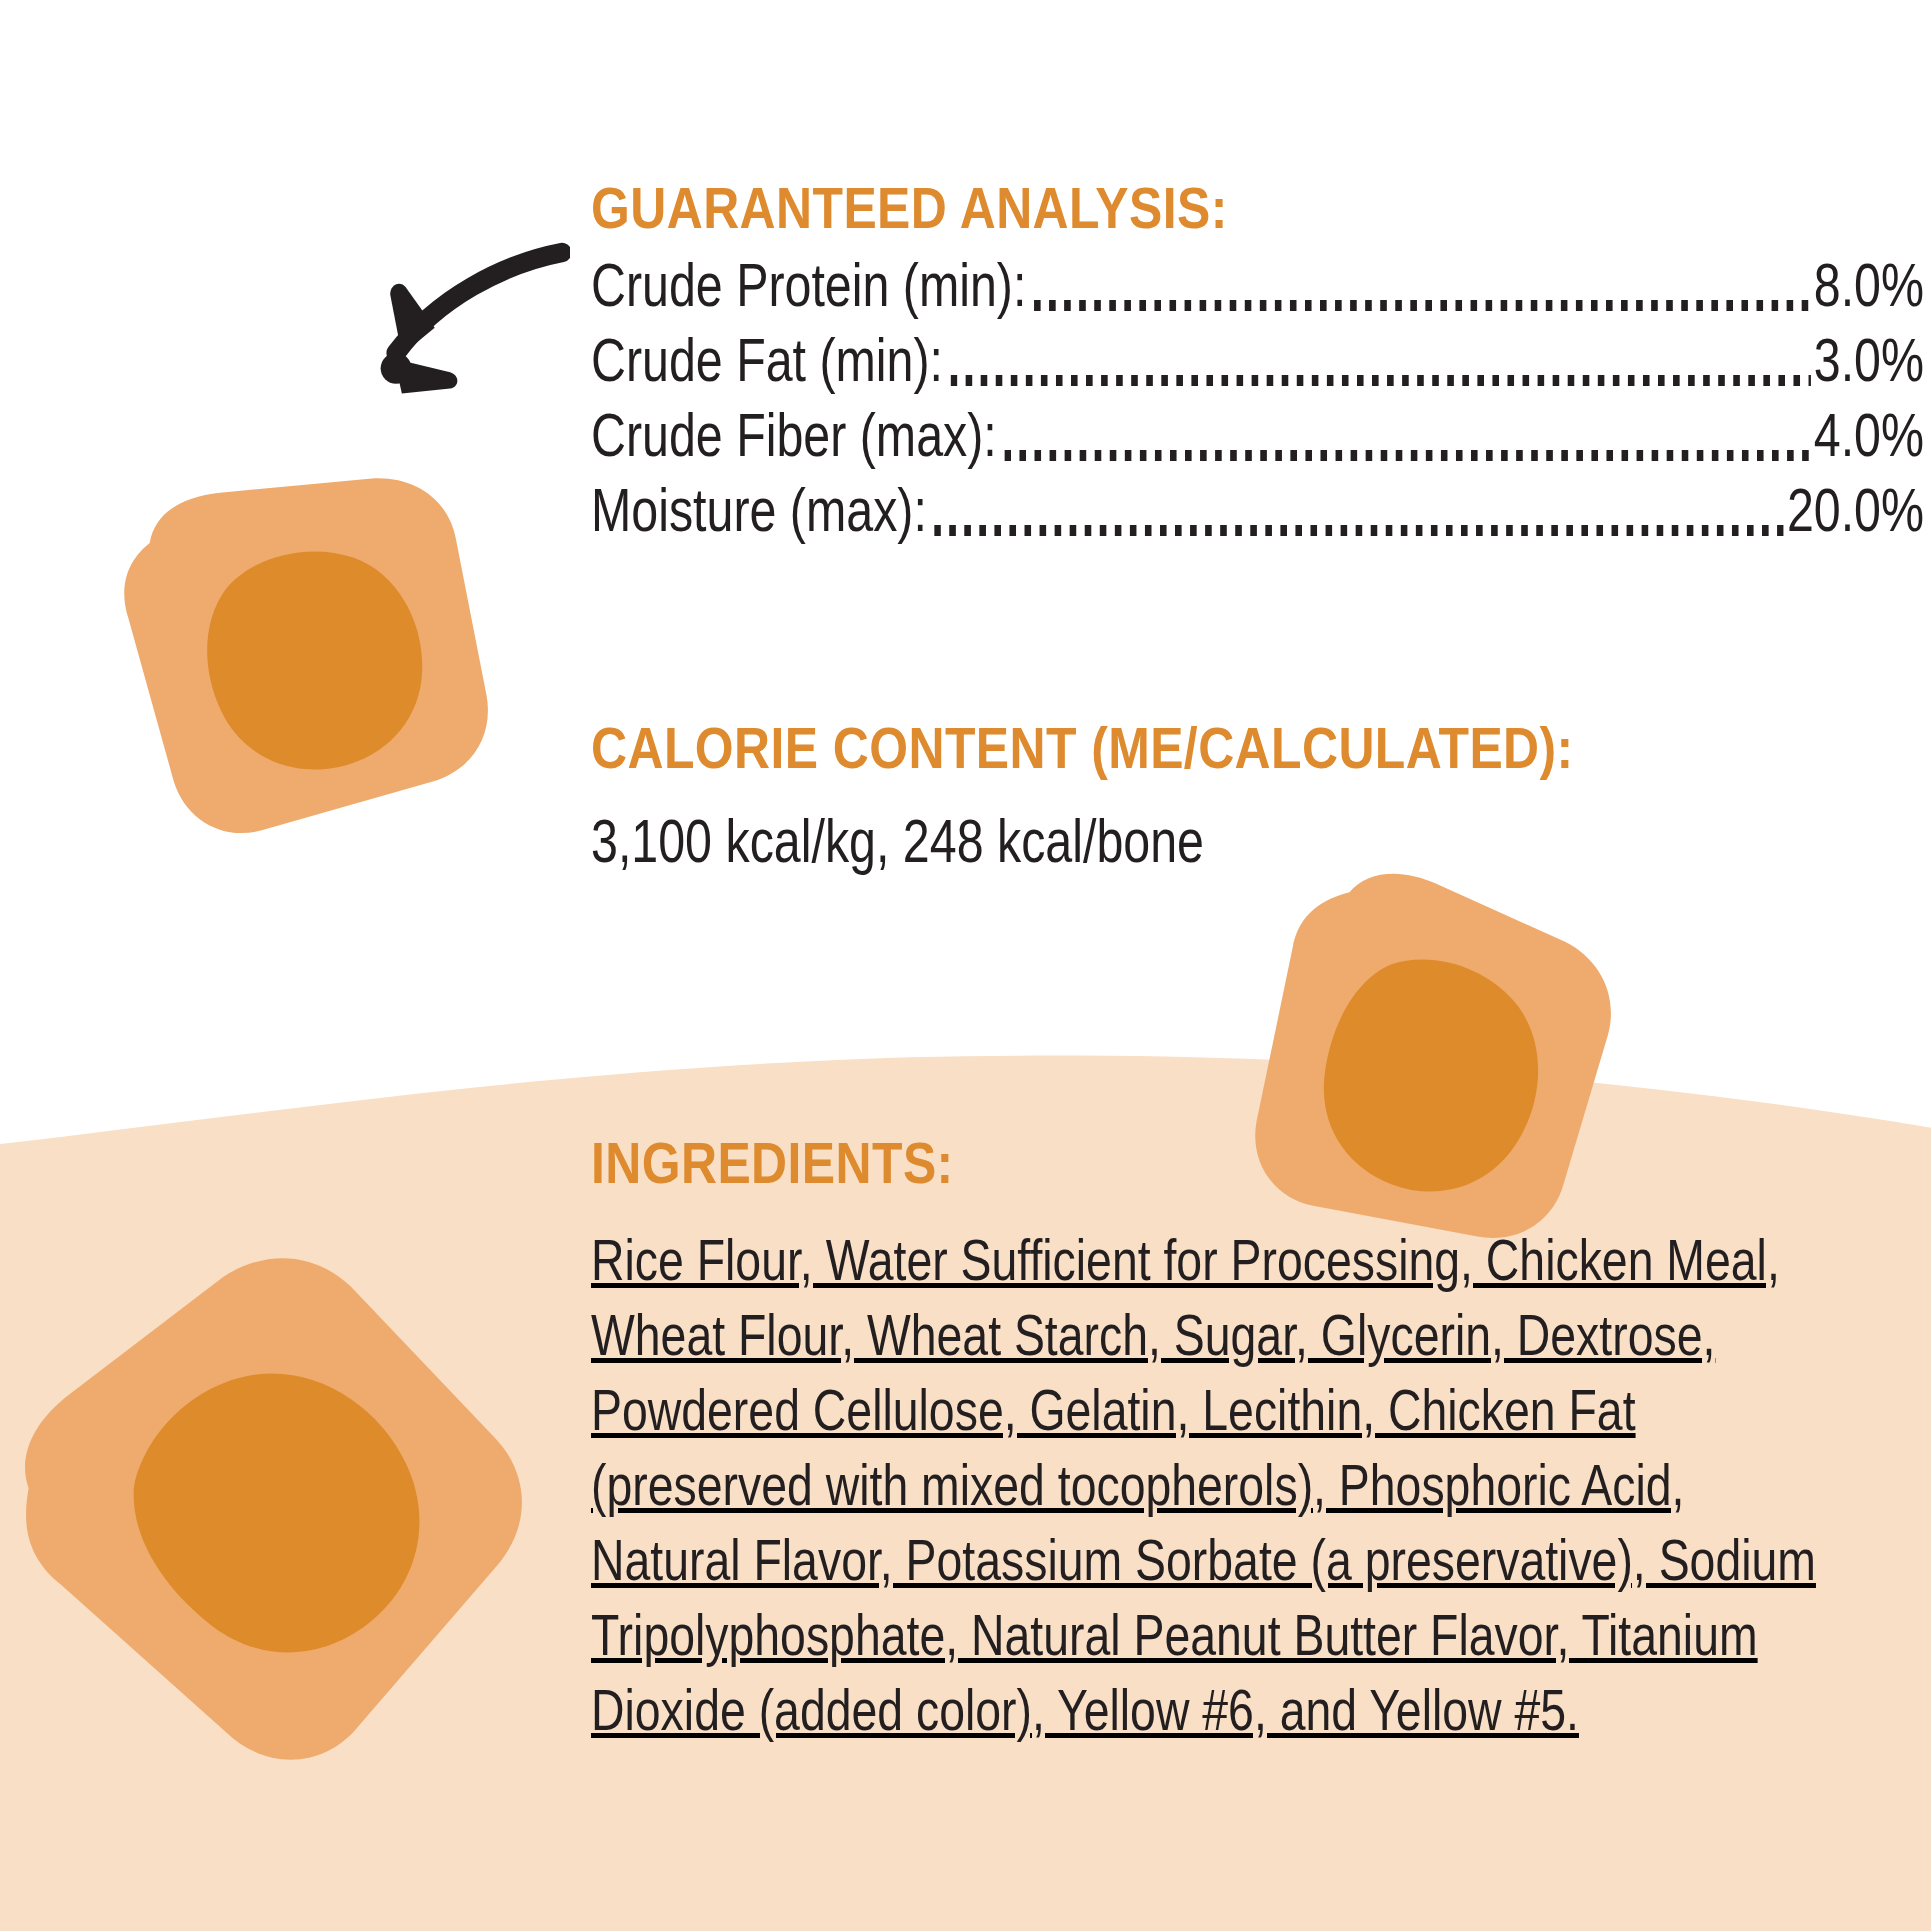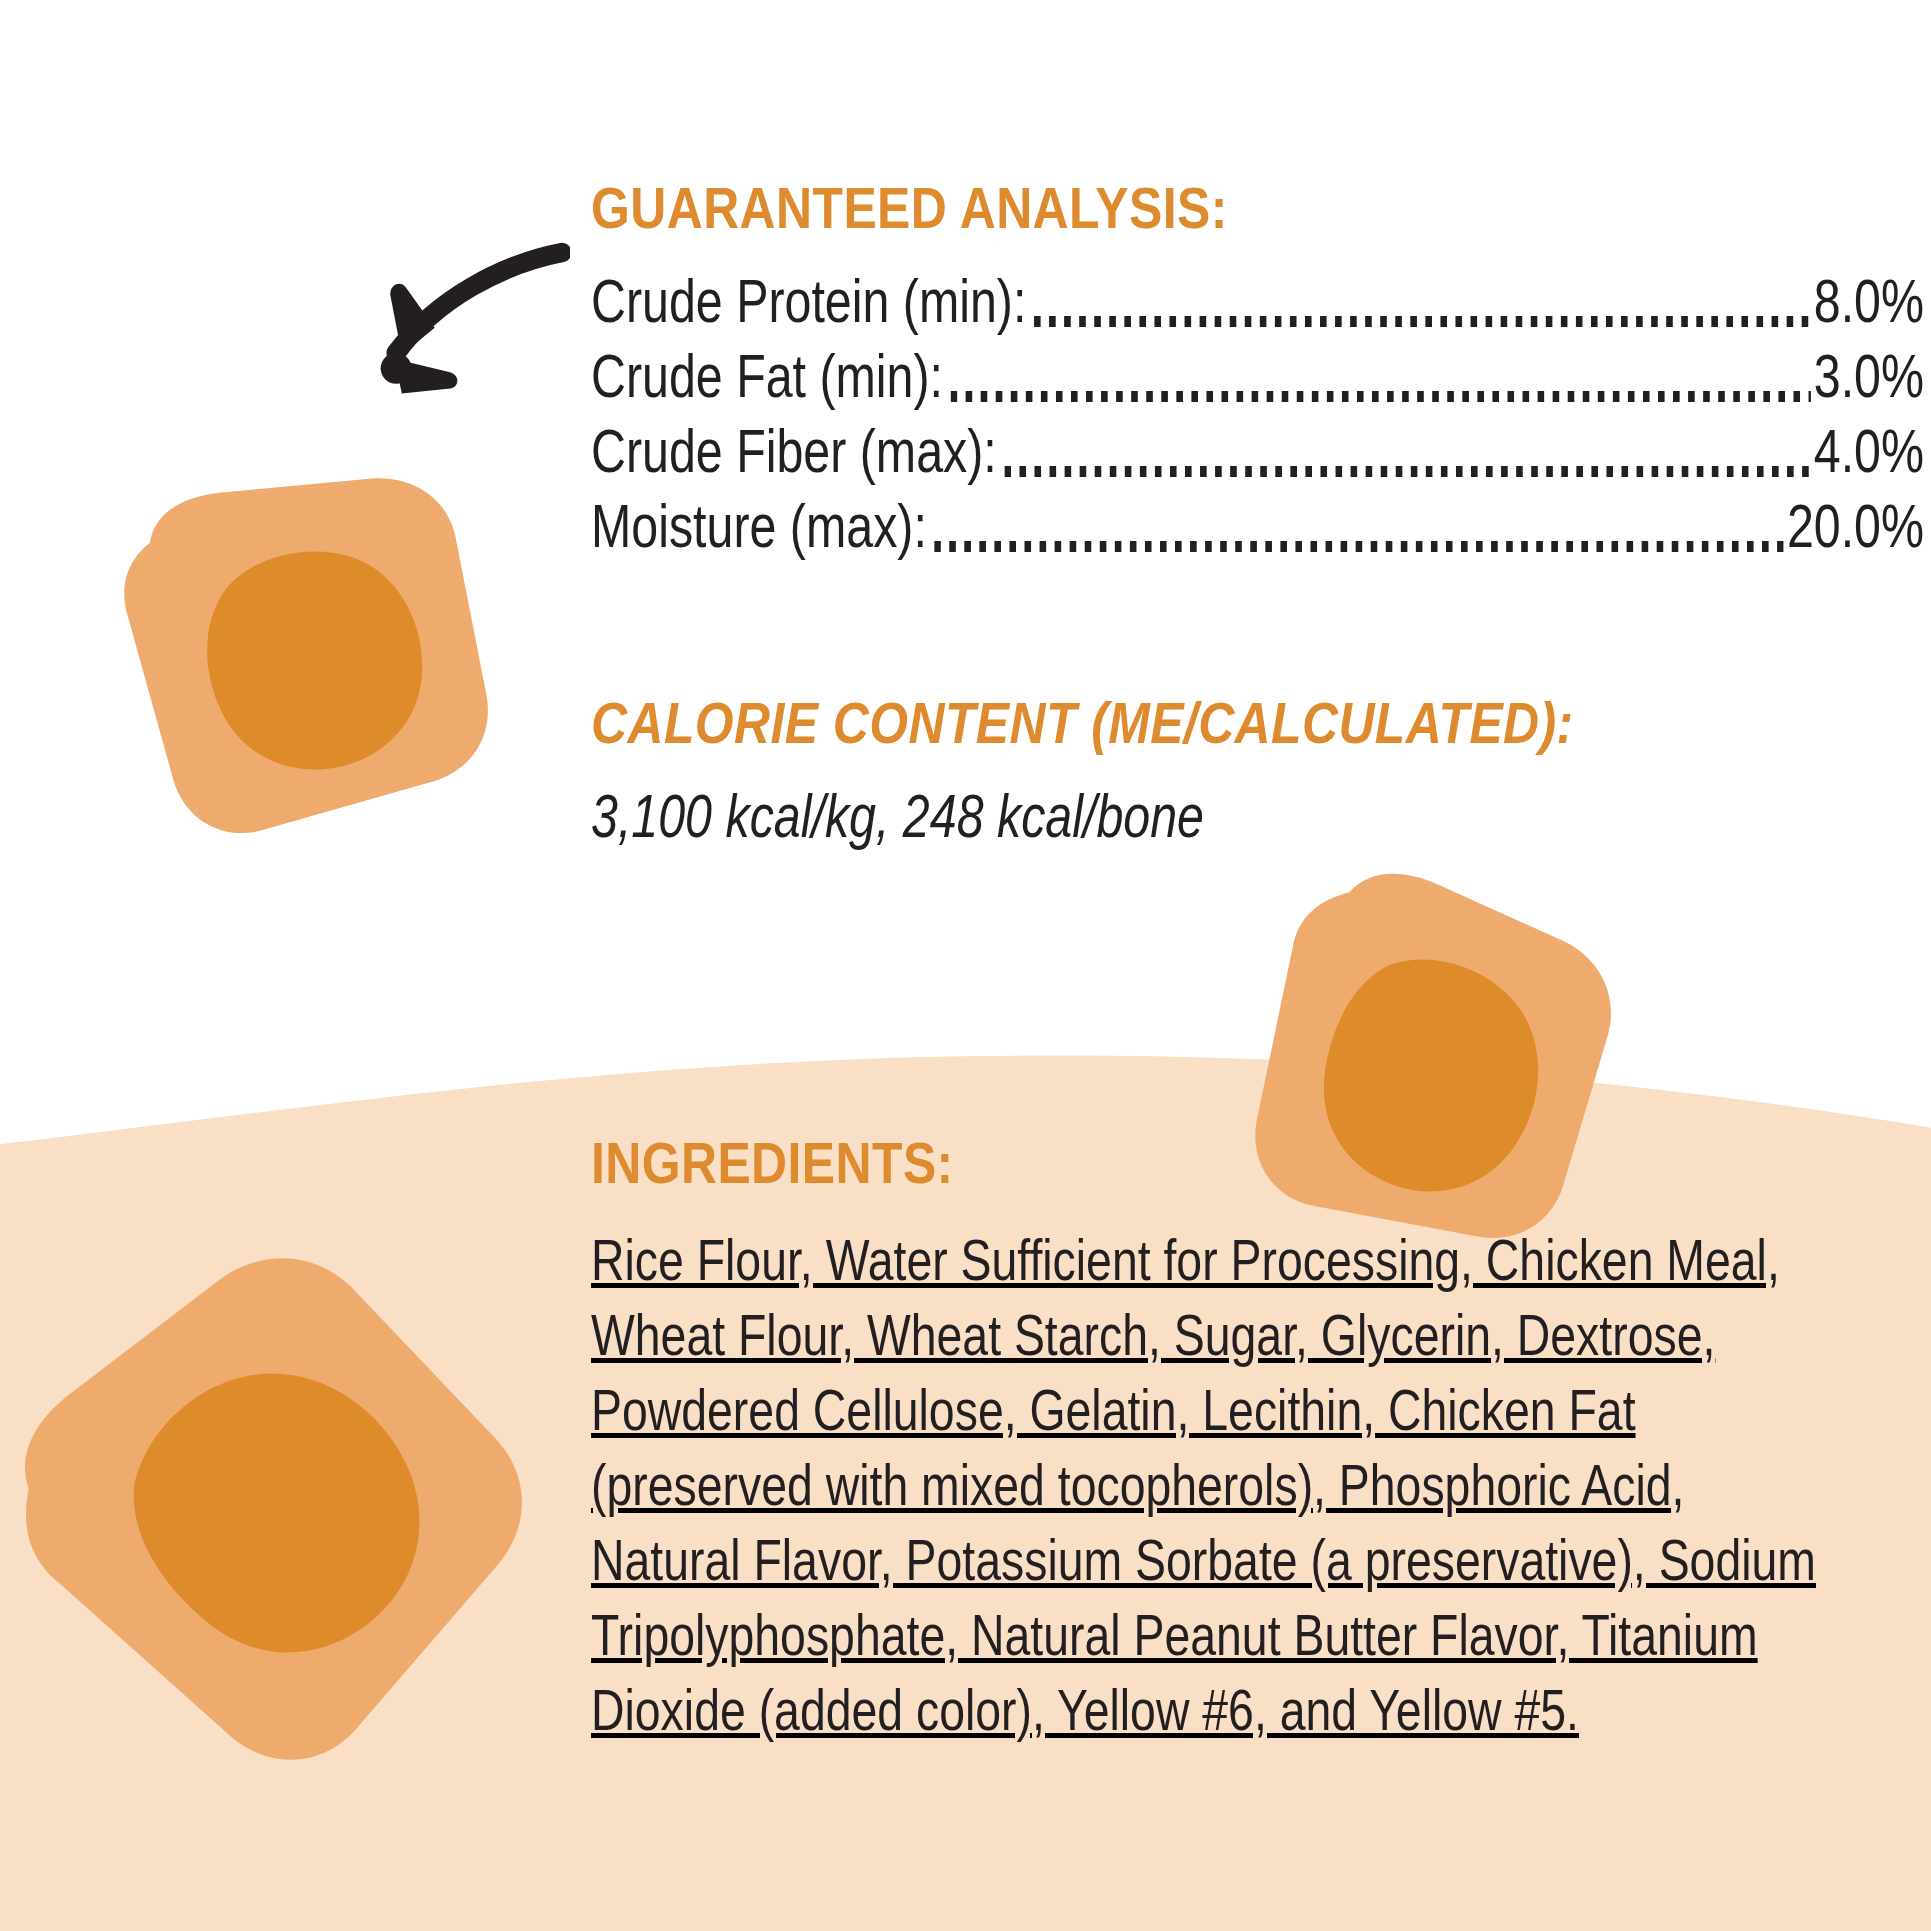--- a/index.html
+++ b/index.html
@@ -41,21 +41,21 @@
     line-height:1;
     margin:0;
     transform:scaleX(0.78);
     transform-origin:left center;
     white-space:nowrap;
   }
 
   
   #ga-block{left:591px;top:179px;width:1284px;}
   #ga-title{font-size:58px;}
-  #ga-rows{margin-top:33px;}
+  #ga-rows{margin-top:17px;}
   .ga-row{
     display:flex;
     align-items:baseline;
     height:75px;
     width:1709px;
     transform:scaleX(0.78);
     transform-origin:left center;
   }
   .ga-label{
     color:#231F20;
@@ -82,21 +82,21 @@
   .ga-value{
     color:#231F20;
     font-size:62px;
     line-height:1;
     white-space:nowrap;
     flex:0 0 auto;
     text-align:right;
   }
 
   
-  #cal-block{left:591px;top:694px;width:1313px;font-style:italic;}
+  #cal-block{left:591px;top:719px;width:1313px;}
   #cal-title{font-size:58px;}
   #cal-value{font-size:62px;margin-top:33px;}
 
   
   #ing-block{left:591px;top:1134px;width:1313px;}
   #ing-title{font-size:58px;}
   #ing-lines{margin-top:39px;text-decoration:underline;}
   .ing-line{
     color:#231F20;
     font-size:58px;

